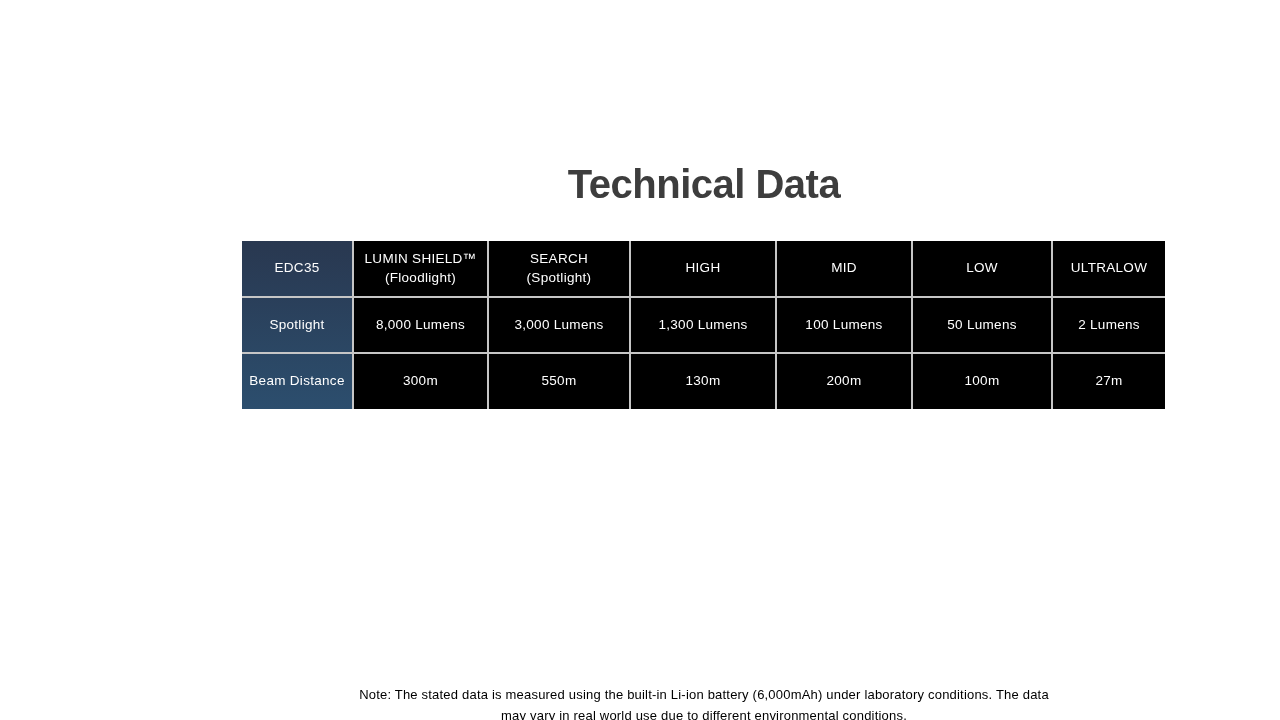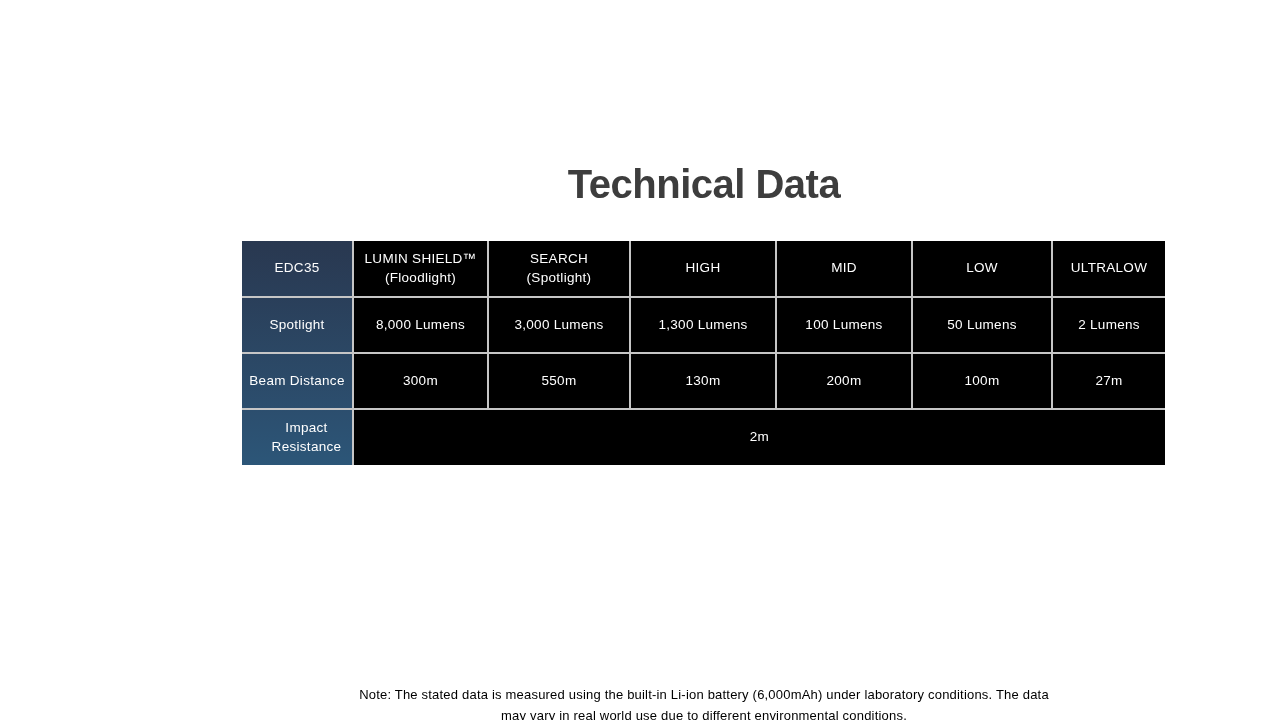--- a/index.html
+++ b/index.html
@@ -107,24 +107,19 @@
       <td class="label-cell">Beam Distance</td>
       <td class="data-cell">300m</td>
       <td class="data-cell">550m</td>
       <td class="data-cell">130m</td>
       <td class="data-cell">200m</td>
       <td class="data-cell">100m</td>
       <td class="data-cell">27m</td>
     </tr>
 
 
-    <tr>
-      <td class="label-cell">Impact
-Resistance</td>
-      <td class="data-cell" colspan="6">2m</td>
-    </tr>
 
   </tbody>
     </table>
 
   <p class="note">Note: The stated data is measured using the built-in Li-ion battery (6,000mAh) under laboratory conditions. The data may vary in real world use due to different environmental conditions.</p>
 
 </div>
 
 </body></html>

